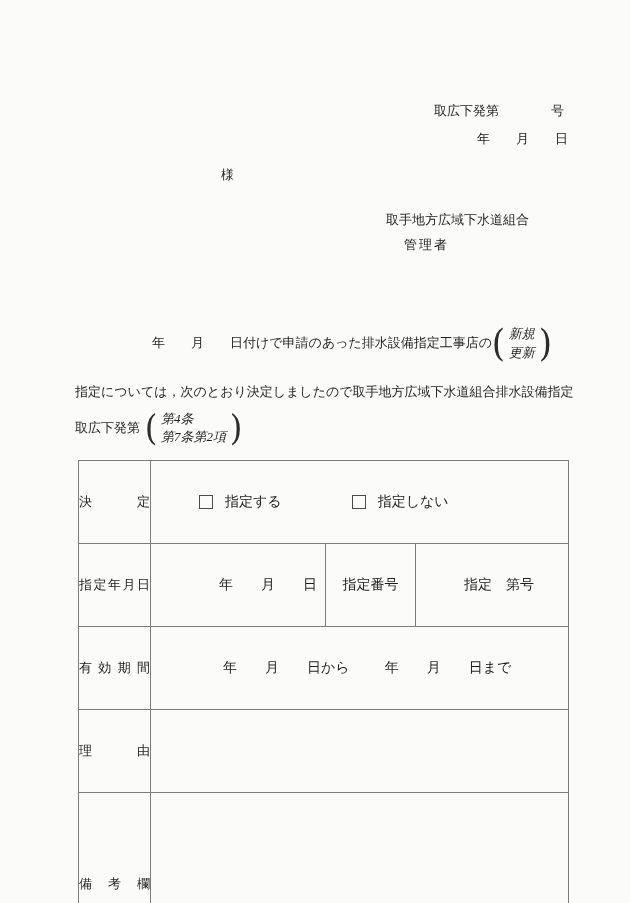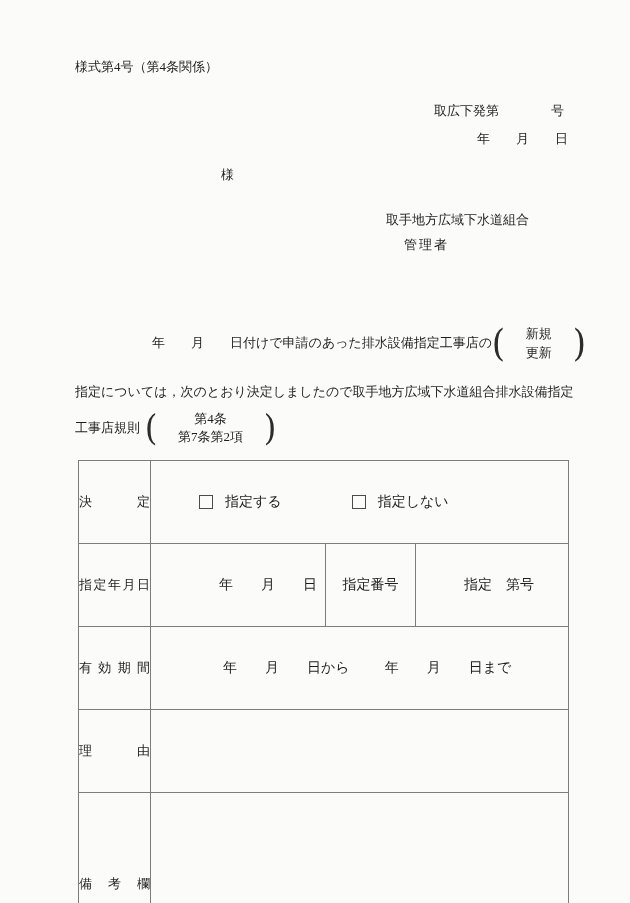--- a/index.html
+++ b/index.html
@@ -32,24 +32,25 @@
     line-height:46px;
     transform:scaleX(0.9);
   }
   .paren-sm {
     font-size:36px;
     line-height:44px;
   }
   .stack {
     display:flex;
     flex-direction:column;
-    align-items:center;
-    margin:0 20px;
+    align-items:flex-start;
+    margin:0 3px;
     line-height:19px;
     white-space:pre;
+    font-style:italic;
   }
   .line3-row {
     position:absolute;
     display:flex;
     align-items:center;
     white-space:pre;
   }
   table.form {
     position:absolute;
     left:78px; top:460px;
@@ -92,21 +93,20 @@
     align-items:center;
     justify-content:center;
     padding:0 14px 0 28px;
   }
 </style>
 </head>
 <body>
 
 <div class="page">
 
-  <div class="abs" style="left:75px; top:58px;">様式第4号（第4条関係）</div>
 
   <div class="abs" style="right:66px; top:102px;">取広下発第　　　　号</div>
 
   <div class="abs" style="right:62px; top:130px;">年　　月　　日</div>
 
   <div class="abs" style="left:221px; top:166px;">様</div>
 
   <div class="abs" style="left:386px; top:211px;">取手地方広域下水道組合</div>
 
   <div class="abs" style="left:404px; top:236px; letter-spacing:2px;">管理者</div>
@@ -119,21 +119,21 @@
     <span class="stack">
       <span>新規</span>
       <span>更新</span>
     </span>
     <span class="paren">)</span>
   </div>
 
   <div class="abs" style="left:75px; top:383px;">指定については，次のとおり決定しましたので取手地方広域下水道組合排水設備指定</div>
 
   <div class="line3-row" style="left:75px; top:406px; height:44px;">
-    <span>工事店規則</span>
+    <span>取広下発第</span>
     <span class="bracket-group" style="position:static; margin:0 4px;">
       <span class="paren paren-sm">(</span>
       <span class="stack" style="line-height:18px;">
         <span>第4条</span>
         <span>第7条第2項</span>
       </span>
       <span class="paren paren-sm">)</span>
     </span>
   </div>
 

